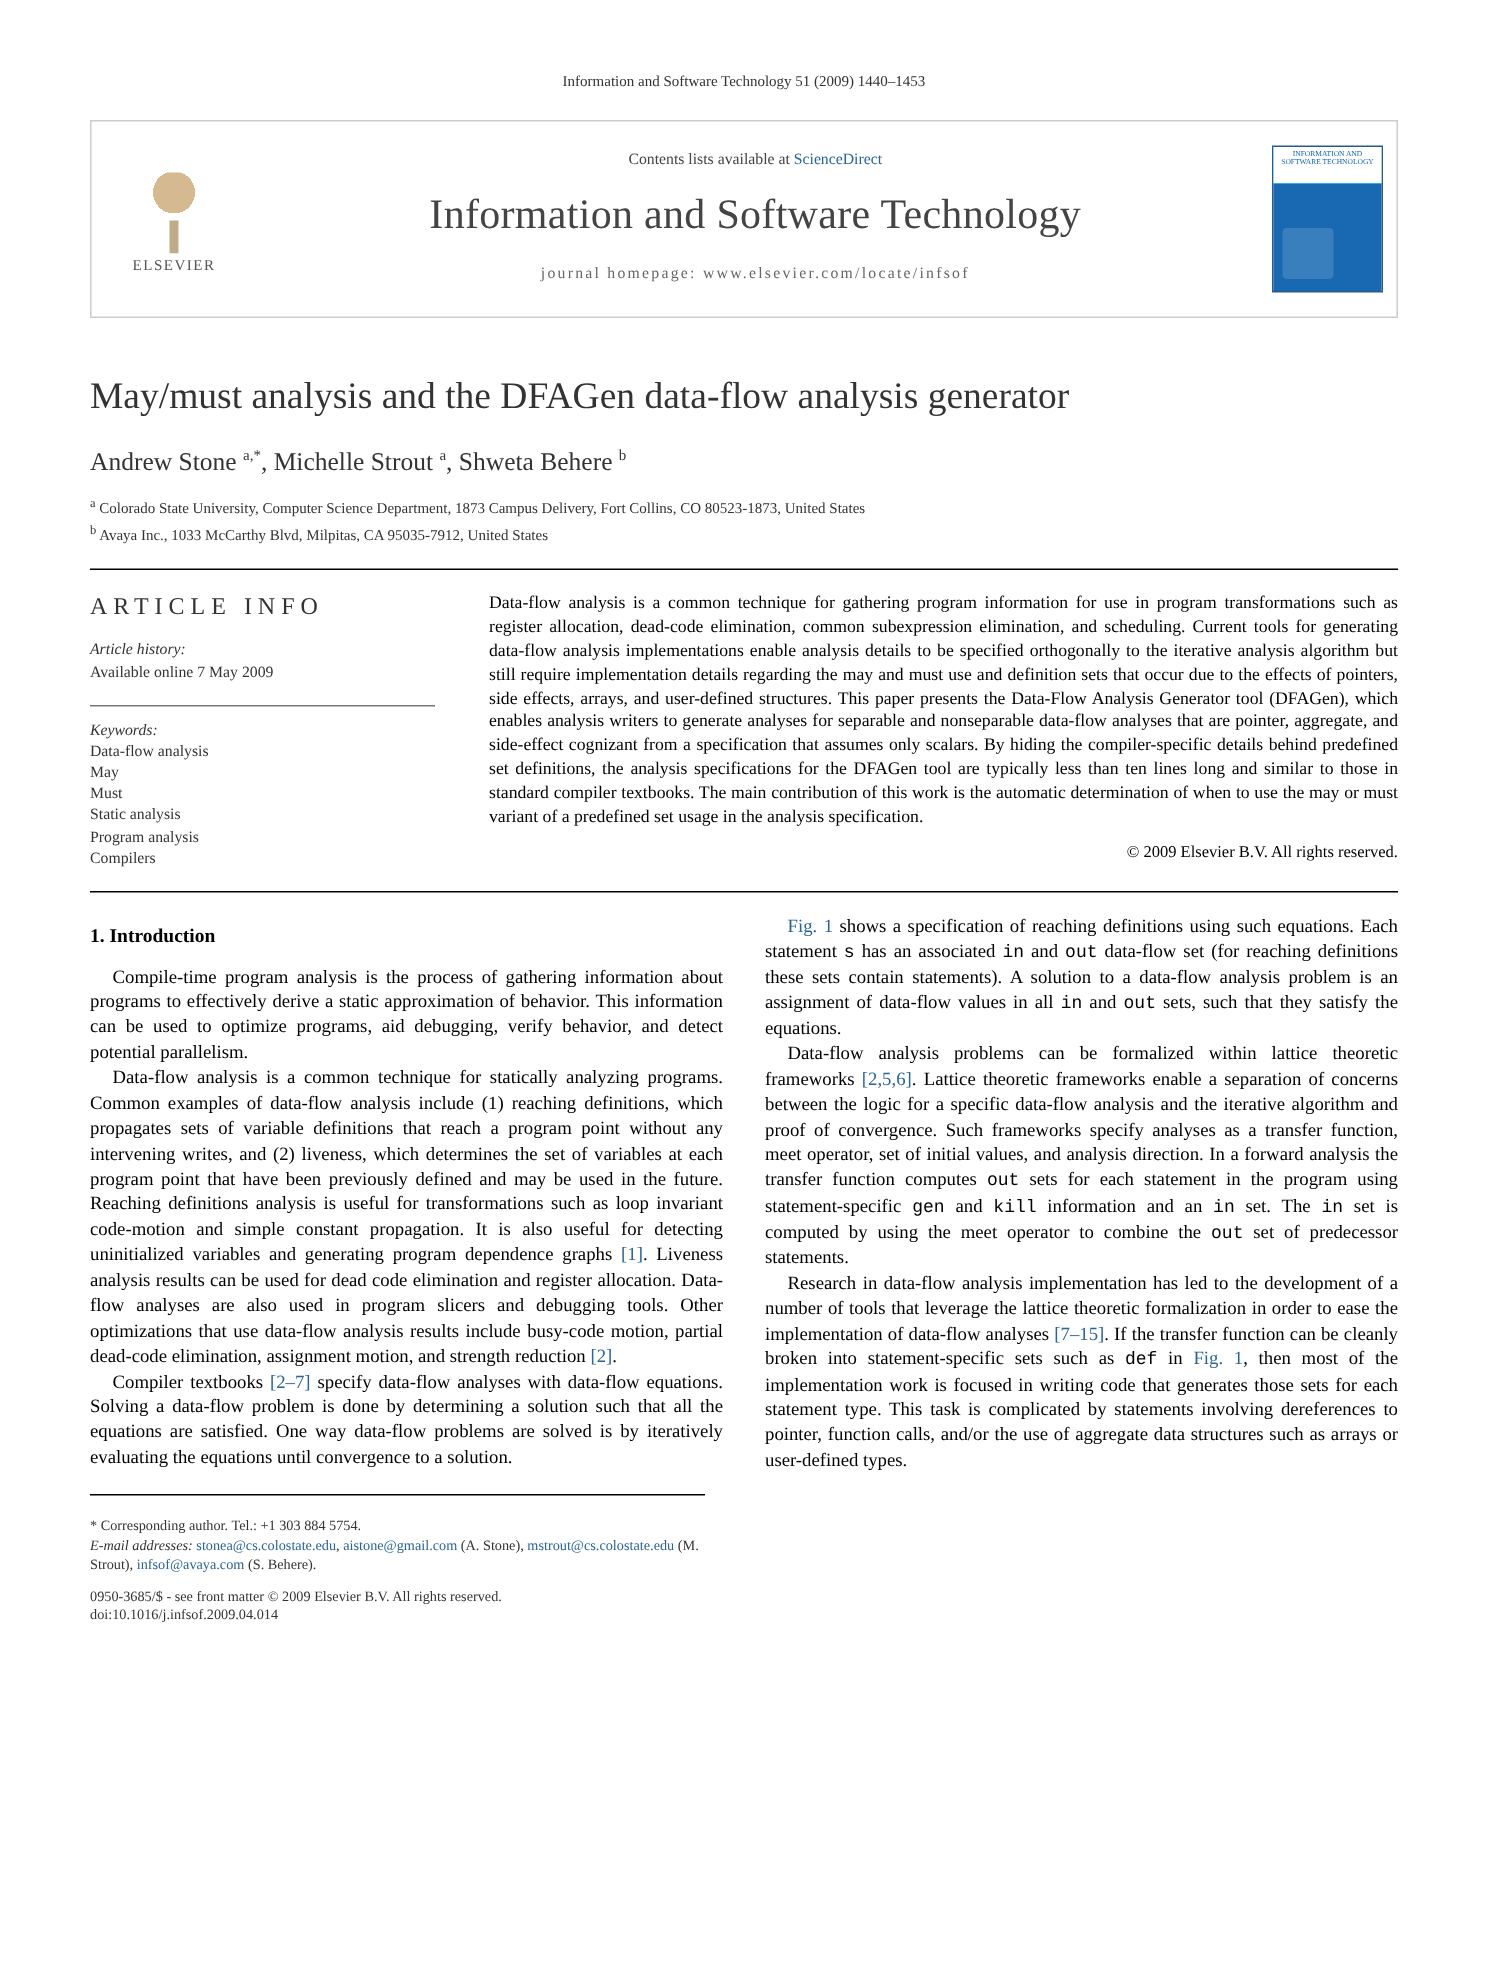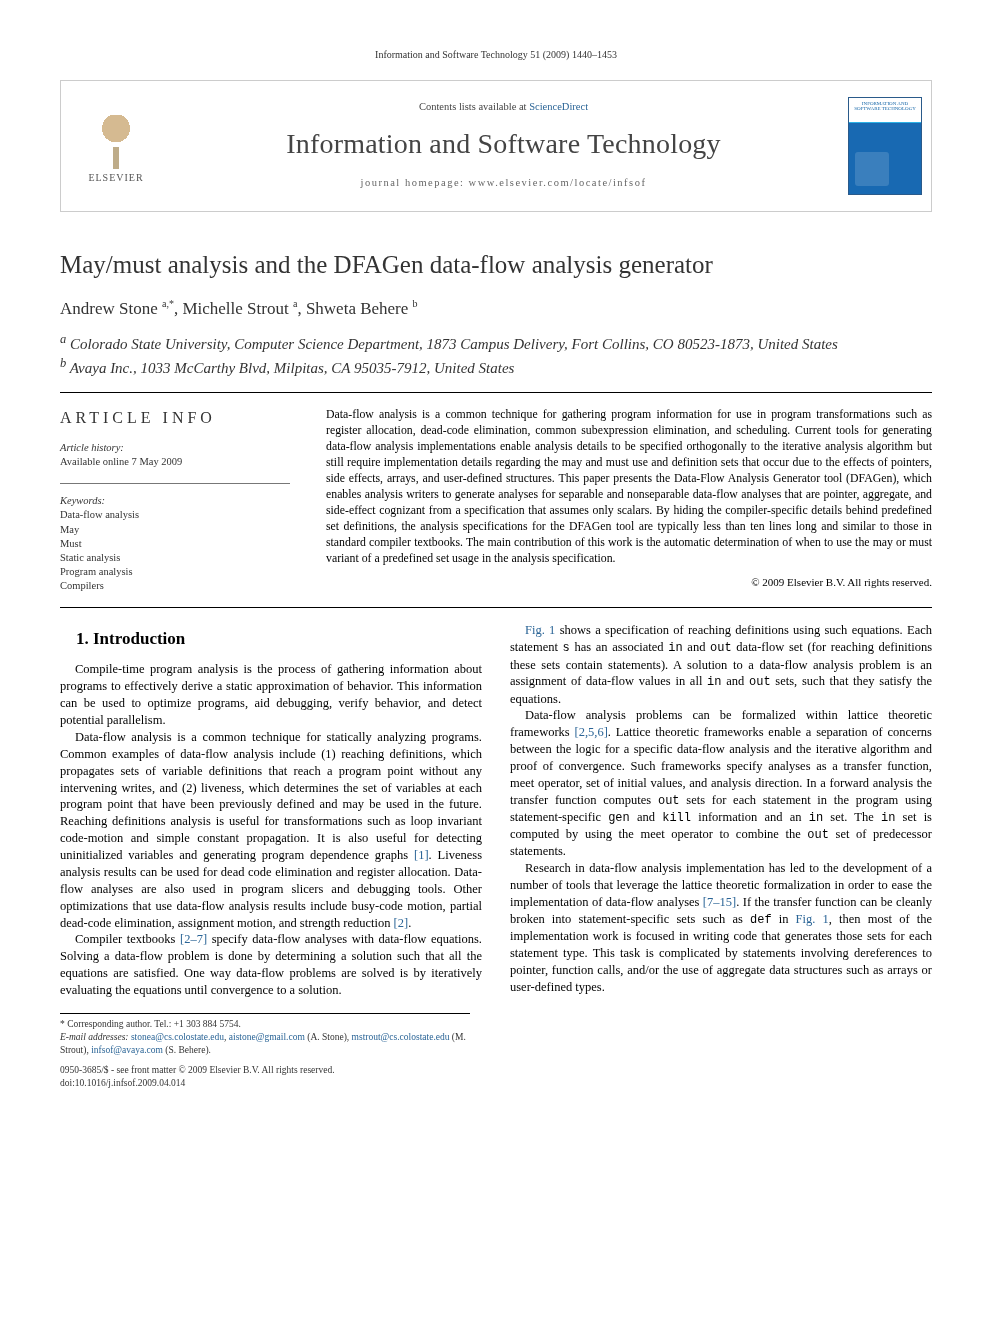--- a/index.html
+++ b/index.html
@@ -75,22 +75,21 @@
     margin: 10px 0 16px 0;
   }
   .authors {
     font-family: Georgia, "Times New Roman", serif;
     font-size: 17px;
     color: #333;
     margin-bottom: 10px;
   }
   .authors sup { font-size: 10px; }
   .affiliations {
-    font-size: 15px;
-    font-style: italic;
+    font-size: 10px;
     color: #333;
     margin-bottom: 4px;
   }
   .affiliations div { margin-bottom: 1px; }
   hr.rule { border: none; border-top: 1px solid #000; margin: 14px 0; }
   hr.rule.light { border-top-color: #777; }
 
   .meta-row {
     display: grid;
     grid-template-columns: 230px 1fr;
@@ -113,32 +112,32 @@
 
   .two-col {
     column-count: 2;
     column-gap: 28px;
     text-align: justify;
     font-size: 12.5px;
     margin-top: 8px;
   }
   .two-col p { margin-bottom: 0; text-indent: 1.2em; }
   .two-col h2 {
-    font-size: 17px;
+    font-size: 13px;
     font-weight: bold;
-    margin: 6px 0 10px 16px;
+    margin: 6px 0 10px 0;
     text-indent: 0;
   }
   .two-col a.ref { color: #2a6496; text-decoration: none; }
   .mono { font-family: "Courier New", monospace; font-size: 12px; }
 
   .footnotes {
     border-top: 1px solid #000;
     margin-top: 14px;
-    padding-top: 4px;
+    padding-top: 15px;
     font-size: 9.5px;
     color: #333;
     width: 47%;
   }
   .footnotes a { color: #2a6496; text-decoration: none; }
 
   .bottom-matter {
     font-size: 9.5px;
     color: #333;
     margin-top: 8px;

